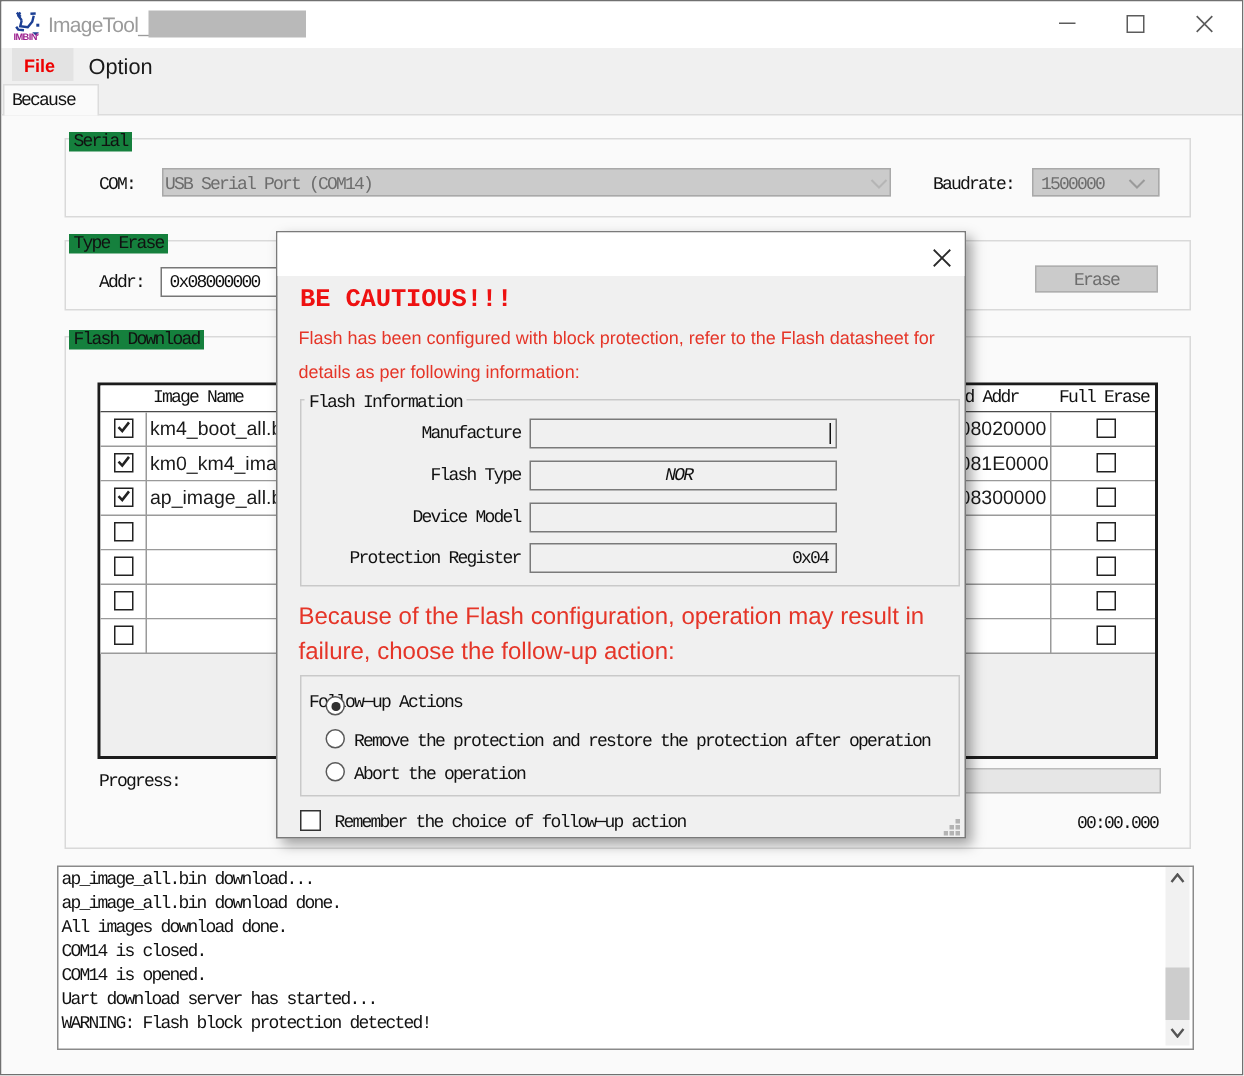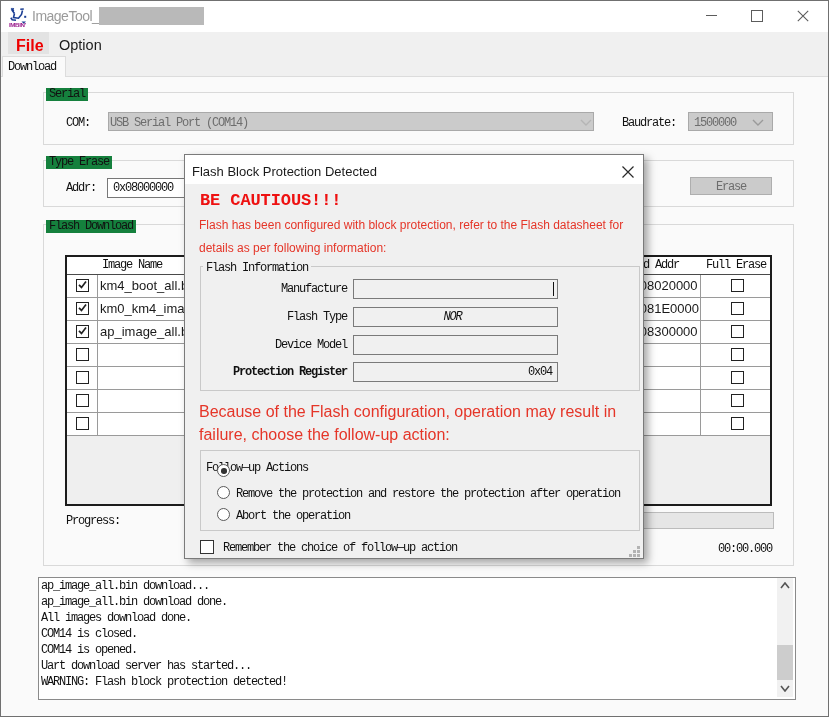--- a/index.html
+++ b/index.html
@@ -41,27 +41,27 @@
 <div class="abs" style="left:99px;top:7px;width:105px;height:18px;background:#b9b9b9;"></div>
 
 <div class="abs" style="left:706px;top:15px;width:11px;height:1px;background:#5c5c5c;"></div>
 <div class="abs" style="left:751px;top:10px;width:10px;height:10px;border:1px solid #5c5c5c;"></div>
 <svg class="abs" style="left:797px;top:10px;" width="12" height="12" viewBox="0 0 12 12">
   <path d="M0.8 0.8 L11.2 11.2 M11.2 0.8 L0.8 11.2" stroke="#5c5c5c" stroke-width="1.1"></path>
 </svg>
 
 <div class="abs" style="left:1px;top:32px;width:827px;height:24px;background:#f0f0f0;"></div>
 <div class="abs" style="left:8px;top:32px;width:41px;height:22px;background:#e3e3e3;"></div>
-<div class="abs" style="left:16px;top:37px;font-size:16px;font-weight:bold;color:#ee0000;">File</div>
+<div class="abs" style="left:16px;top:37px;font-size:12px;font-weight:bold;color:#ee0000;">File</div>
 <div class="abs" style="left:59px;top:37px;font-size:14.5px;color:#1a1a1a;">Option</div>
 
 <div class="abs" style="left:1px;top:56px;width:827px;height:20px;background:#f0f0f0;"></div>
 <div class="abs" style="left:1px;top:76px;width:827px;height:639px;background:#fafafa;border-top:1px solid #dcdcdc;"></div>
 <div class="abs" style="left:2px;top:56px;width:62px;height:20px;background:#fafafa;border:1px solid #dcdcdc;border-bottom:none;"></div>
-<div class="abs mono" style="left:8px;top:60px;">Download</div>
+<div class="abs mono" style="left:8px;top:60px;">Because</div>
 
 <div class="group" style="left:43px;top:92px;width:749px;height:51px;">
   <span class="glabel mono">Serial</span>
 </div>
 <div class="abs mono" style="left:66px;top:116px;">COM:</div>
 <div class="abs" style="left:108px;top:112px;width:484px;height:17px;background:#cbcbcb;border:1px solid #a9a9a9;"></div>
 <div class="abs mono" style="left:110px;top:116px;color:#6d6d6d;">USB Serial Port (COM14)</div>
 <svg class="abs" style="left:580px;top:119px;" width="12" height="8" viewBox="0 0 12 8">
     <path d="M1 1 L6 6 L11 1" stroke="#b5b5b5" stroke-width="1.4" fill="none"></path>
   </svg>
@@ -162,40 +162,39 @@
 <svg class="abs" style="left:780px;top:582px;" width="10" height="7" viewBox="0 0 10 7">
     <path d="M1 6 L5 1 L9 6" stroke="#555" stroke-width="1.6" fill="none"></path>
   </svg>
 <svg class="abs" style="left:780px;top:685px;" width="10" height="7" viewBox="0 0 10 7">
     <path d="M1 1 L5 6 L9 1" stroke="#555" stroke-width="1.6" fill="none"></path>
   </svg>
 <div class="abs" style="left:777px;top:645px;width:16px;height:35px;background:#cdcdcd;"></div>
 
 <div class="abs" id="dlg" style="left:184px;top:154px;width:458px;height:403px;background:#f0f0f0;border:1px solid #7a7a7a;box-shadow:4px 4px 8px rgba(0,0,0,0.35);">
   <div class="abs" style="left:0;top:0;width:458px;height:29px;background:#fff;"></div>
-  <div class="abs sans" style="left:7px;top:9px;font-size:13px;color:#1a1a1a;">Flash Block Protection Detected</div>
   <svg class="abs" style="left:436px;top:10px;" width="14" height="14" viewBox="0 0 14 14">
       <path d="M1.5 1.5 L12.5 12.5 M12.5 1.5 L1.5 12.5" stroke="#2a2a2a" stroke-width="1.2"></path>
     </svg>
 
   <div class="abs mono red" style="left:15px;top:36px;font-size:17px;font-weight:bold;letter-spacing:-0.1px;color:#ee1111;">BE CAUTIOUS!!!</div>
   <div class="abs sans red" style="left:14px;top:59px;font-size:12px;line-height:23.4px;width:438px;">Flash has been configured with block protection, refer to the Flash datasheet for details as per following information:</div>
 
   <div class="group" style="left:15px;top:111px;width:438px;height:123px;border-color:#c9c9c9;">
     <span class="glabel mono" style="background:#f0f0f0;">Flash Information</span>
   </div>
   <div class="abs mono" style="left:90px;top:127px;width:72px;text-align:right;">Manufacture</div>
   <div class="abs" style="left:168px;top:124px;width:203px;height:18px;background:#f0f0f0;border:1px solid #7a7a7a;"></div>
   <div class="abs" style="left:368px;top:127px;width:1px;height:14px;background:#111;"></div>
   <div class="abs mono" style="left:101px;top:155px;width:61px;text-align:right;">Flash Type</div>
   <div class="abs" style="left:168px;top:152px;width:203px;height:18px;background:#f0f0f0;border:1px solid #7a7a7a;"></div>
   <div class="abs mono" style="left:168px;top:155px;width:199px;text-align:center;font-style:italic;">NOR</div>
   <div class="abs mono" style="left:89px;top:183px;width:73px;text-align:right;">Device Model</div>
   <div class="abs" style="left:168px;top:180px;width:203px;height:18px;background:#f0f0f0;border:1px solid #7a7a7a;"></div>
-  <div class="abs mono" style="left:47px;top:210px;width:115px;text-align:right;font-weight:bold;">Protection Register</div>
+  <div class="abs mono" style="left:47px;top:210px;width:115px;text-align:right;">Protection Register</div>
   <div class="abs" style="left:168px;top:207px;width:203px;height:18px;background:#f0f0f0;border:1px solid #7a7a7a;"></div>
   <div class="abs mono" style="left:168px;top:210px;width:199px;text-align:right;">0x04</div>
 
   <div class="abs sans red" style="left:14px;top:245px;font-size:16px;line-height:23.4px;width:438px;">Because of the Flash configuration, operation may result in failure, choose the follow-up action:</div>
 
   <div class="group" style="left:15px;top:295px;width:438px;height:79px;border-color:#c9c9c9;">
     <span class="glabel mono" style="background:#f0f0f0;margin-top:16px;">Follow─up Actions</span>
   </div>
   <div class="abs radio" style="left:32px;top:309px;width:11px;height:11px;border:1.3px solid #5a5a5a;border-radius:50%;background:#fff;"></div>
   <div class="abs" style="left:36px;top:313px;width:5.5px;height:5.5px;border-radius:50%;background:#333;"></div>

